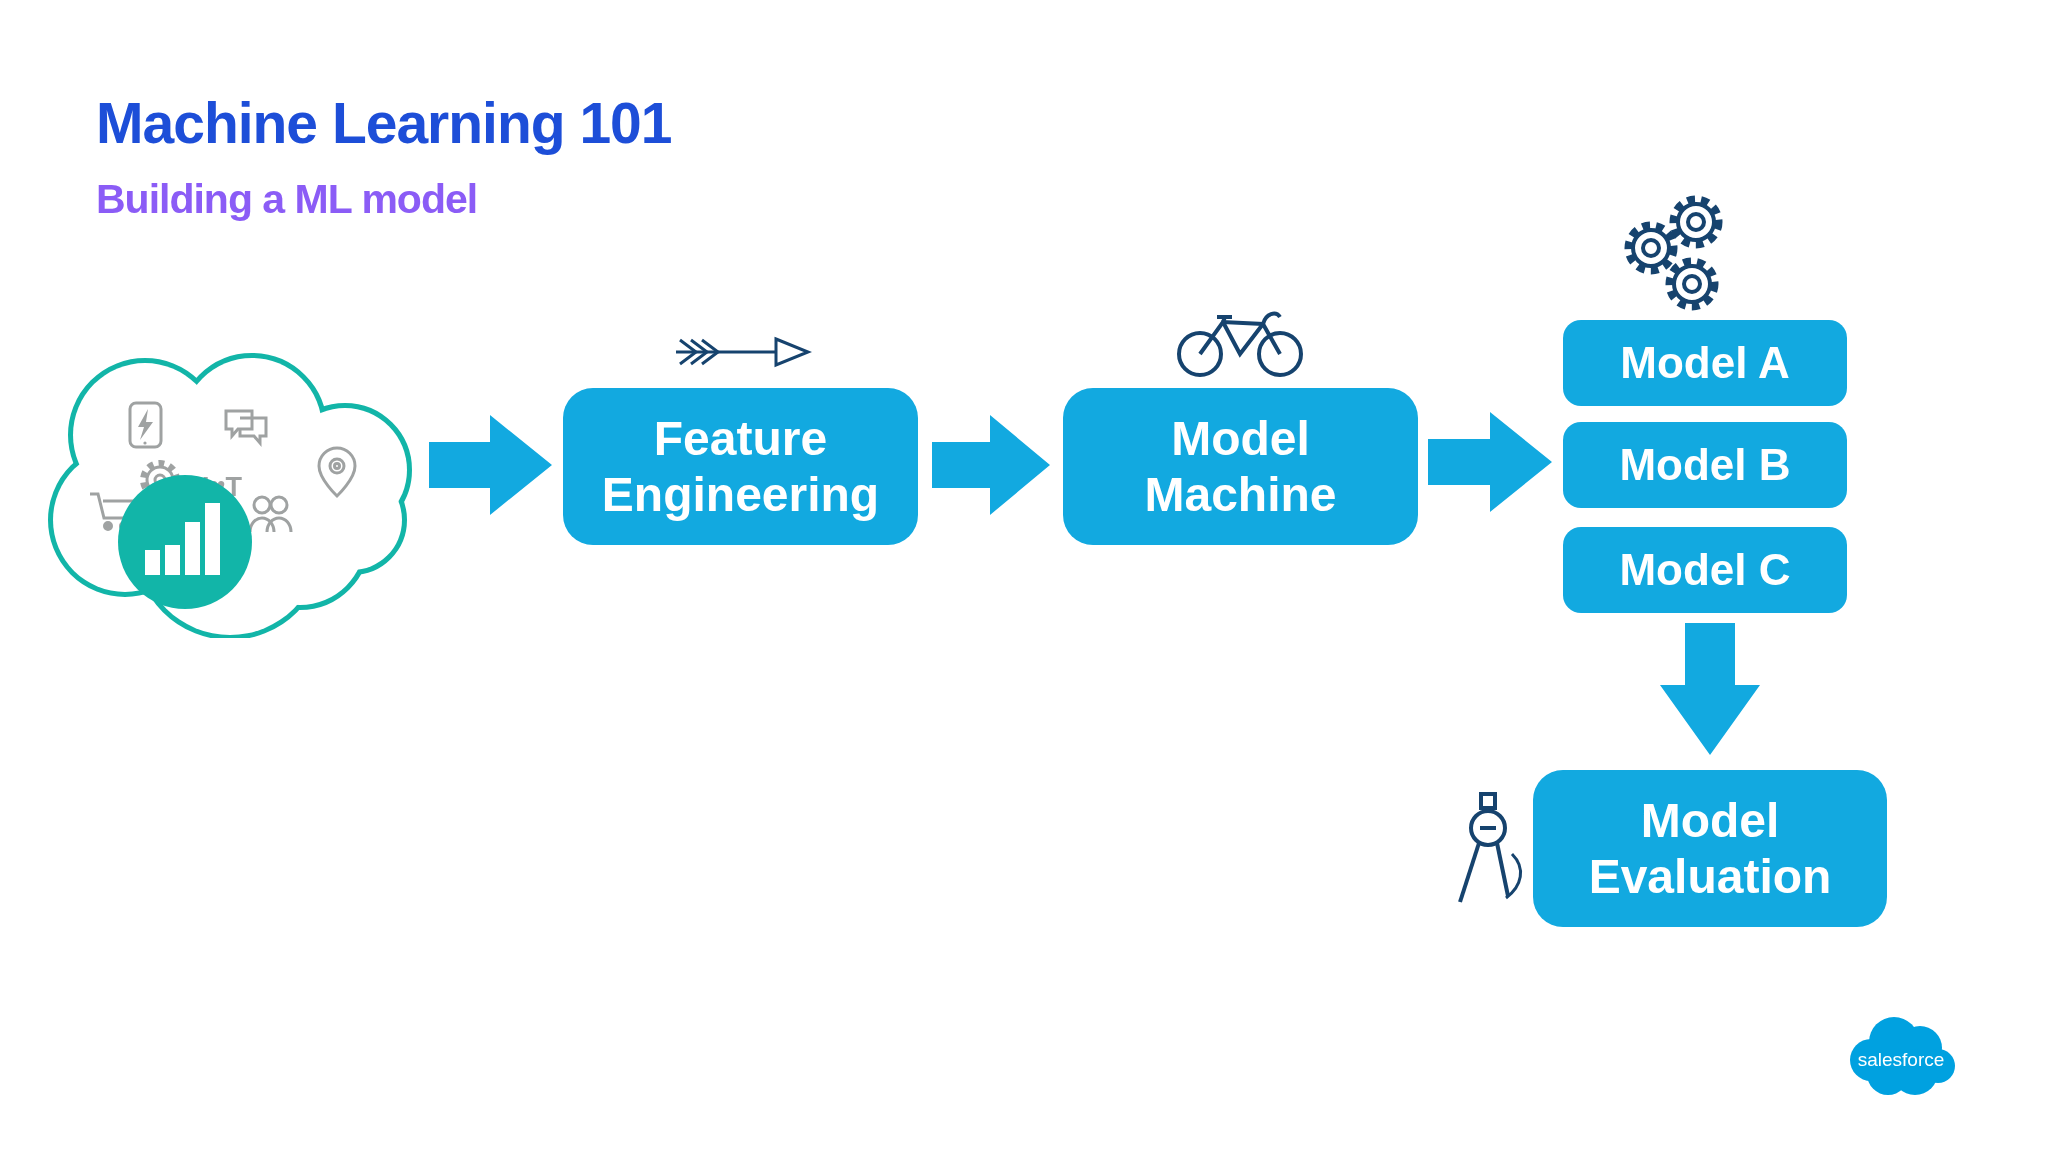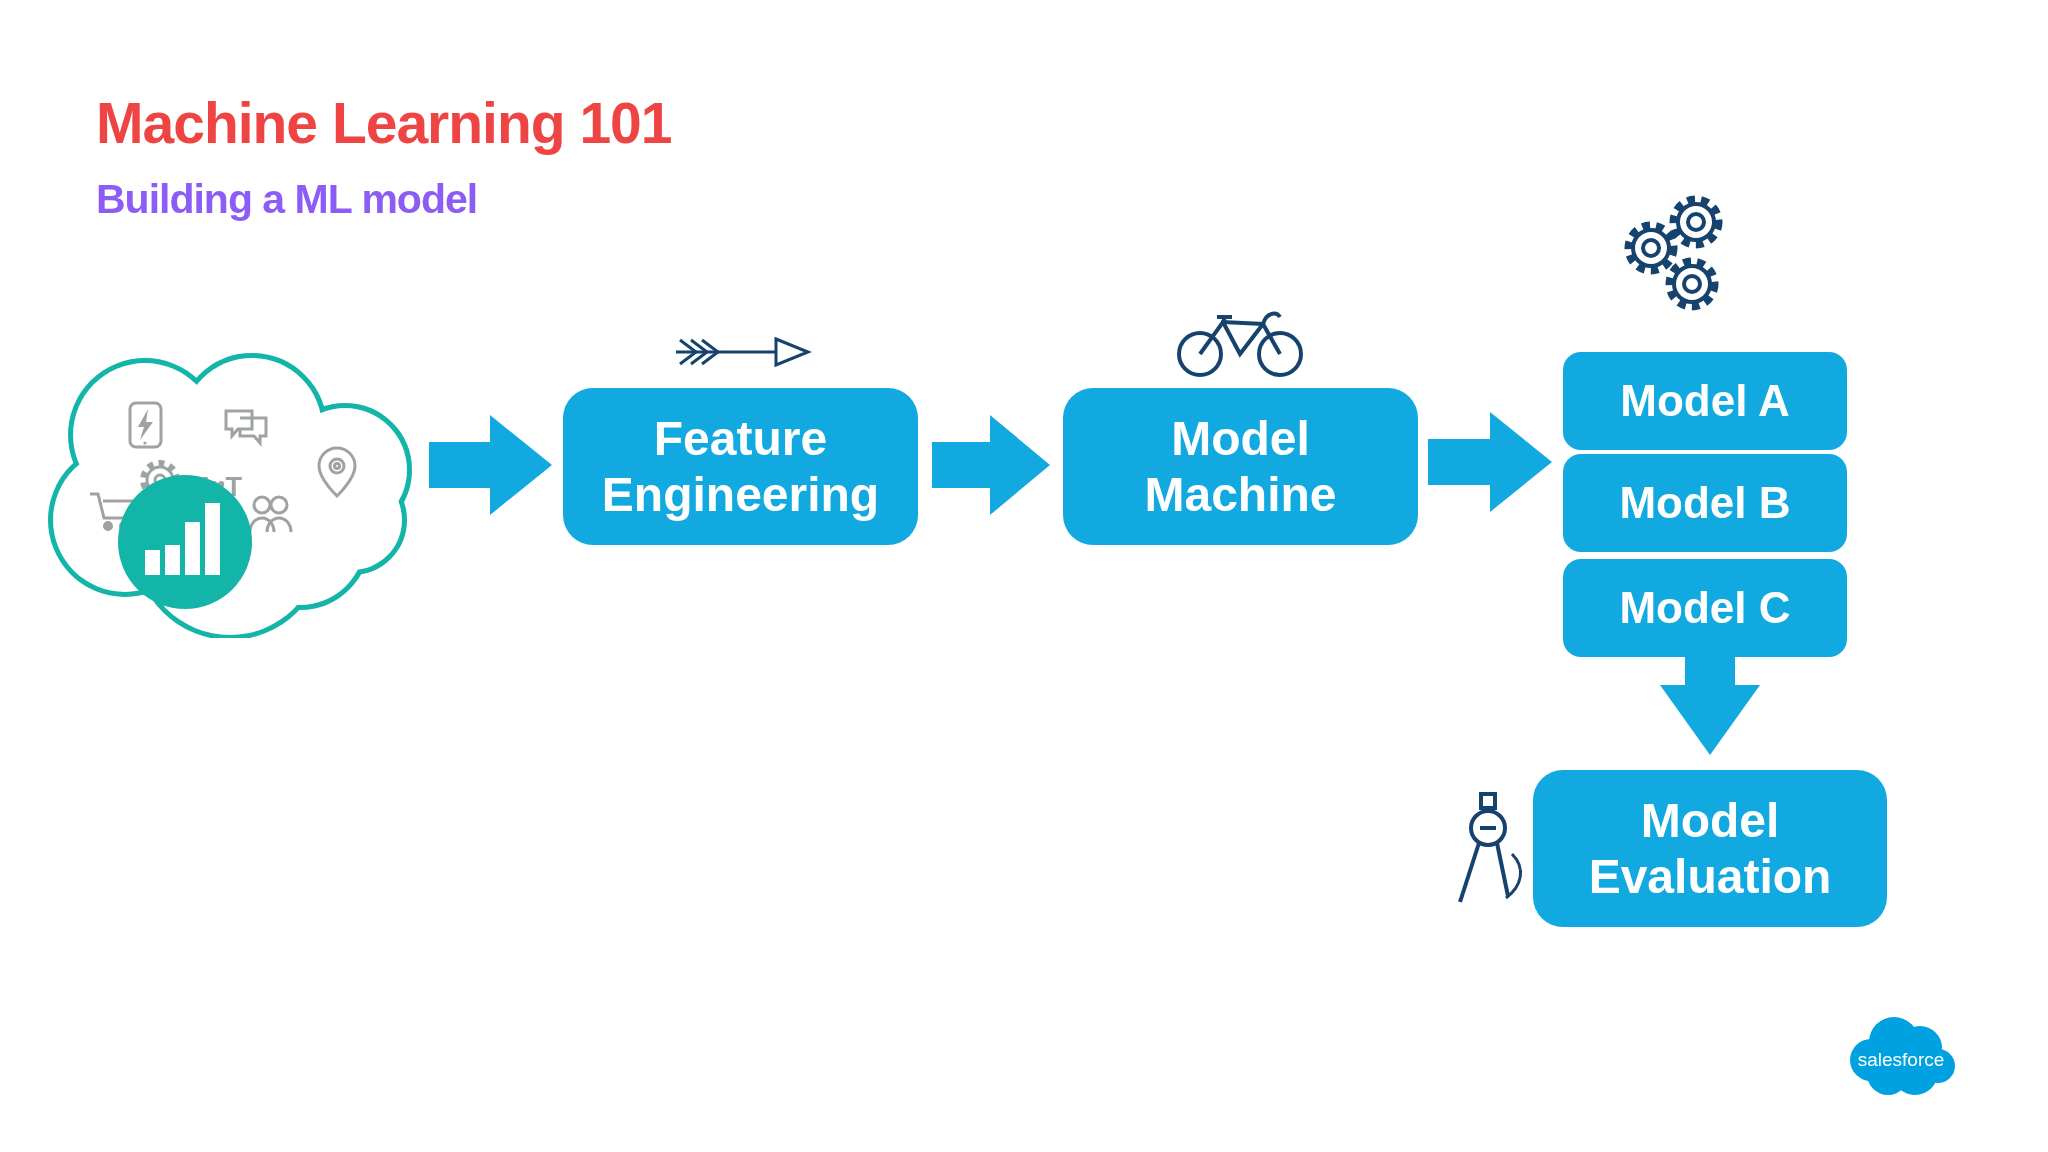--- a/index.html
+++ b/index.html
@@ -2,34 +2,34 @@
 <html><head>
 <meta charset="utf-8">
 <title>Machine Learning 101</title>
 <style>
   html,body{margin:0;padding:0;background:#ffffff;}
   body{width:2048px;height:1152px;font-family:"Liberation Sans",sans-serif;}
   .slide{position:relative;width:2048px;height:1152px;background:#ffffff;overflow:hidden;}
 
   .title{
     position:absolute;left:96px;top:94px;
-    font-size:57px;font-weight:bold;color:#ef4444;line-height:1.05;letter-spacing:-1px;
+    font-size:57px;font-weight:bold;color:#1d4ed8;line-height:1.05;letter-spacing:-1px;
   }
   .subtitle{
     position:absolute;left:96px;top:178px;
     font-size:41px;font-weight:bold;color:#8b5cf6;line-height:1.05;letter-spacing:-1px;
   }
 
   .node{
     position:absolute;background:#12a9e0;color:#ffffff;
     display:flex;align-items:center;justify-content:center;text-align:center;
     font-weight:bold;
   }
   .node.big{width:355px;height:157px;border-radius:30px;font-size:48px;line-height:1.16;padding:12px 20px;box-sizing:border-box;}
-  .node.small{width:284px;height:98px;border-radius:18px;font-size:44px;line-height:1;margin-top:32px;}
+  .node.small{width:284px;height:86px;border-radius:18px;font-size:44px;line-height:1;}
 
   #node-feature{left:563px;top:388px;}
   #node-training{left:1063px;top:388px;}
   #node-model-a{left:1563px;top:320px;}
   #node-model-b{left:1563px;top:422px;}
   #node-model-c{left:1563px;top:527px;}
   #node-evaluation{left:1533px;top:770px;width:354px;}
 
   .absic{position:absolute;}
 </style>

